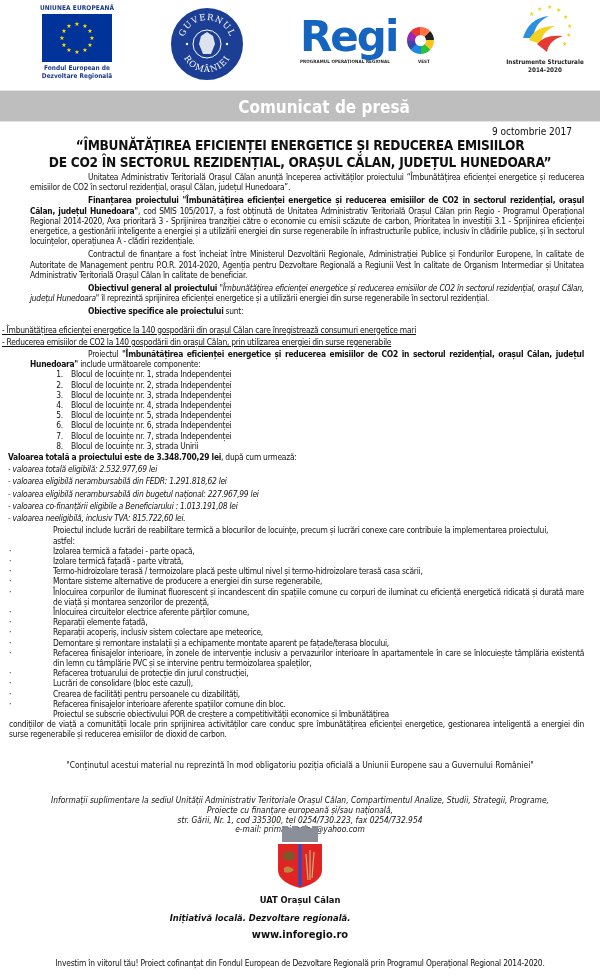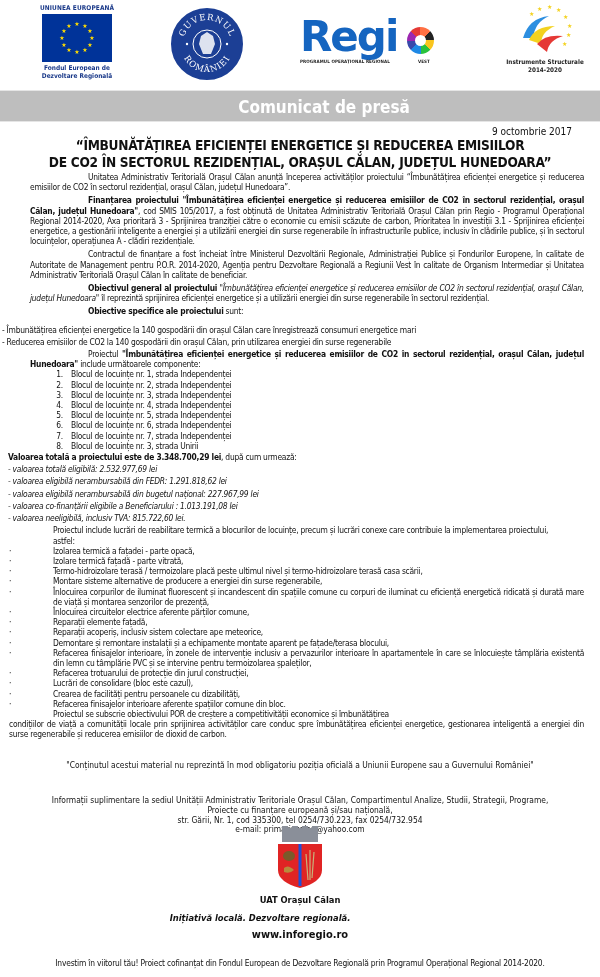--- a/index.html
+++ b/index.html
@@ -24,27 +24,27 @@
   .banner-title { display:block; text-align:center; font-size:17px; font-weight:bold; color:#fff; line-height:32px;padding-left:48px; }
   .date { position:absolute; top:126px; right:28px; font-size:10px; }
   .title { position:absolute; top:137px; left:0; width:600px; text-align:center; font-size:13.6px; font-weight:bold; line-height:17px; letter-spacing:-0.3px; }
   .body { position:absolute; top:172px; left:30px; width:554px; font-size:8.4px; line-height:10.2px; letter-spacing:-0.25px; }
   .p { text-align:justify; margin-bottom:3px; }
   .ind { text-indent:58px; }
   .b { font-weight:bold; }
   .i { font-style:italic; }
   .li { display:flex; }
   .li .n { width:41px; text-align:right; padding-right:8px; flex:none; }
-  .dash-line { margin-left:-28px; margin-bottom:2px; }
+  .dash-line { margin-left:-28px; margin-bottom:2px;text-decoration:underline; }
   .val { margin-left:-22px; font-style:italic; margin-bottom:2px; }
   .bul { display:flex; margin-left:-21px; }
   .bul .d { width:44px; flex:none; }
   .bul .t { flex:1; text-align:justify; }
   .disclaimer { position:absolute; top:760px; left:0; width:600px; text-align:center; font-size:8.4px; }
-  .info { position:absolute; top:796px; left:0; width:600px; text-align:center; font-size:8.4px; line-height:9.8px; }
+  .info { position:absolute; top:796px; left:0; width:600px; text-align:center; font-size:8.4px; line-height:9.8px;font-style:italic; }
   .crest { position:absolute; left:272px; top:826px; width:56px; height:62px; }
   .uat { position:absolute; top:894px; left:0; width:600px; text-align:center; font-size:9.3px; font-weight:bold; }
   .slogan { position:absolute; top:912px; left:0; width:520px; text-align:center; font-size:9.3px; font-style:italic; font-weight:bold; }
   .url { position:absolute; top:928px; left:0; width:600px; text-align:center; font-size:11px; font-weight:bold; }
   .foot { position:absolute; top:958px; left:0; width:600px; text-align:center; font-size:8.4px; letter-spacing:-0.2px; }
 </style>
 </head>
 <body>
 
 <div class="logos">

